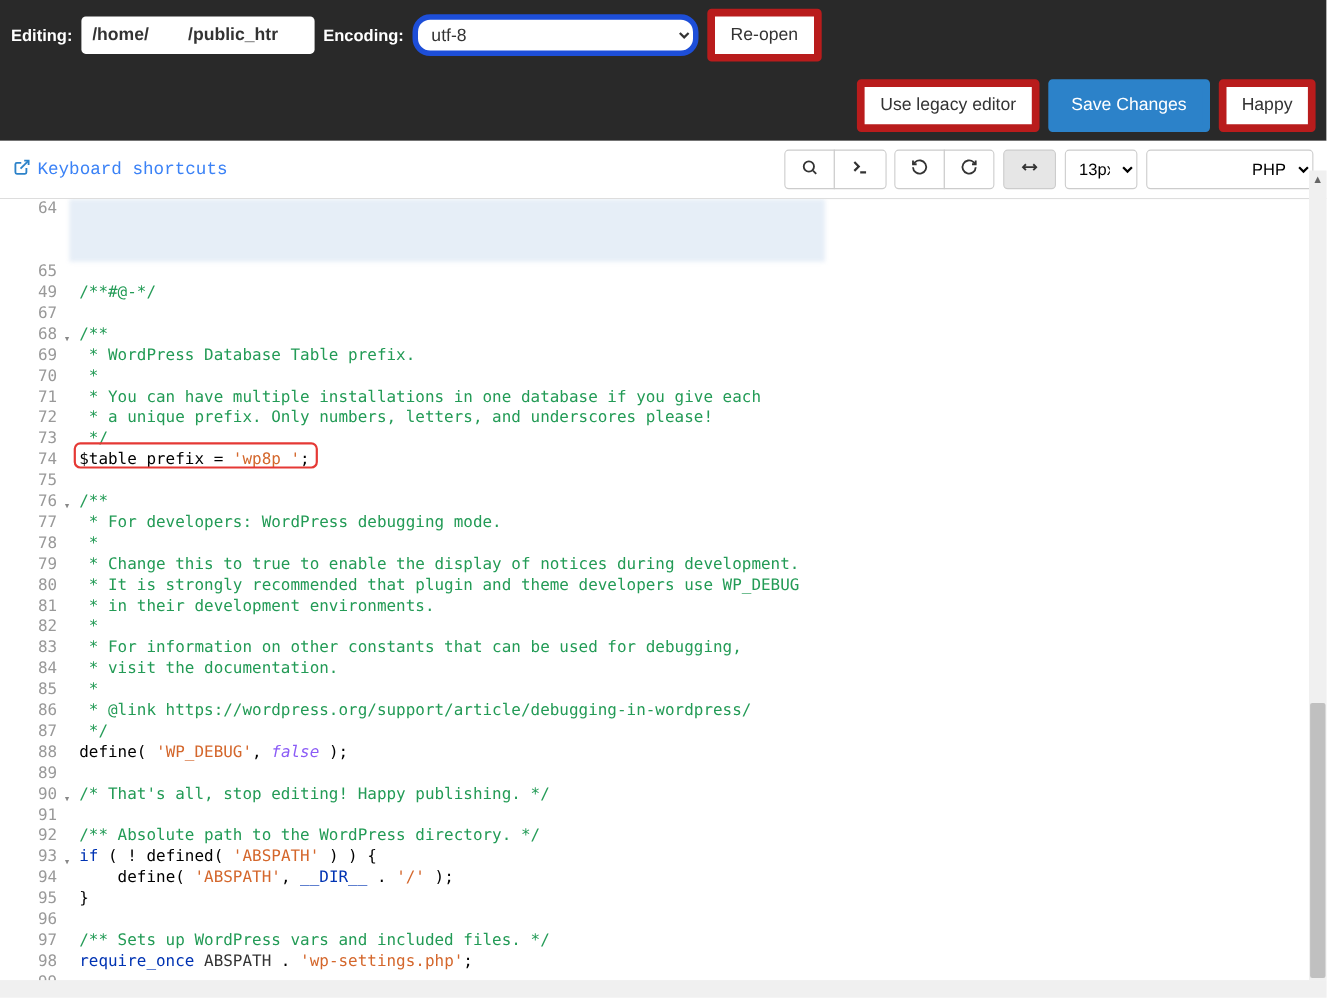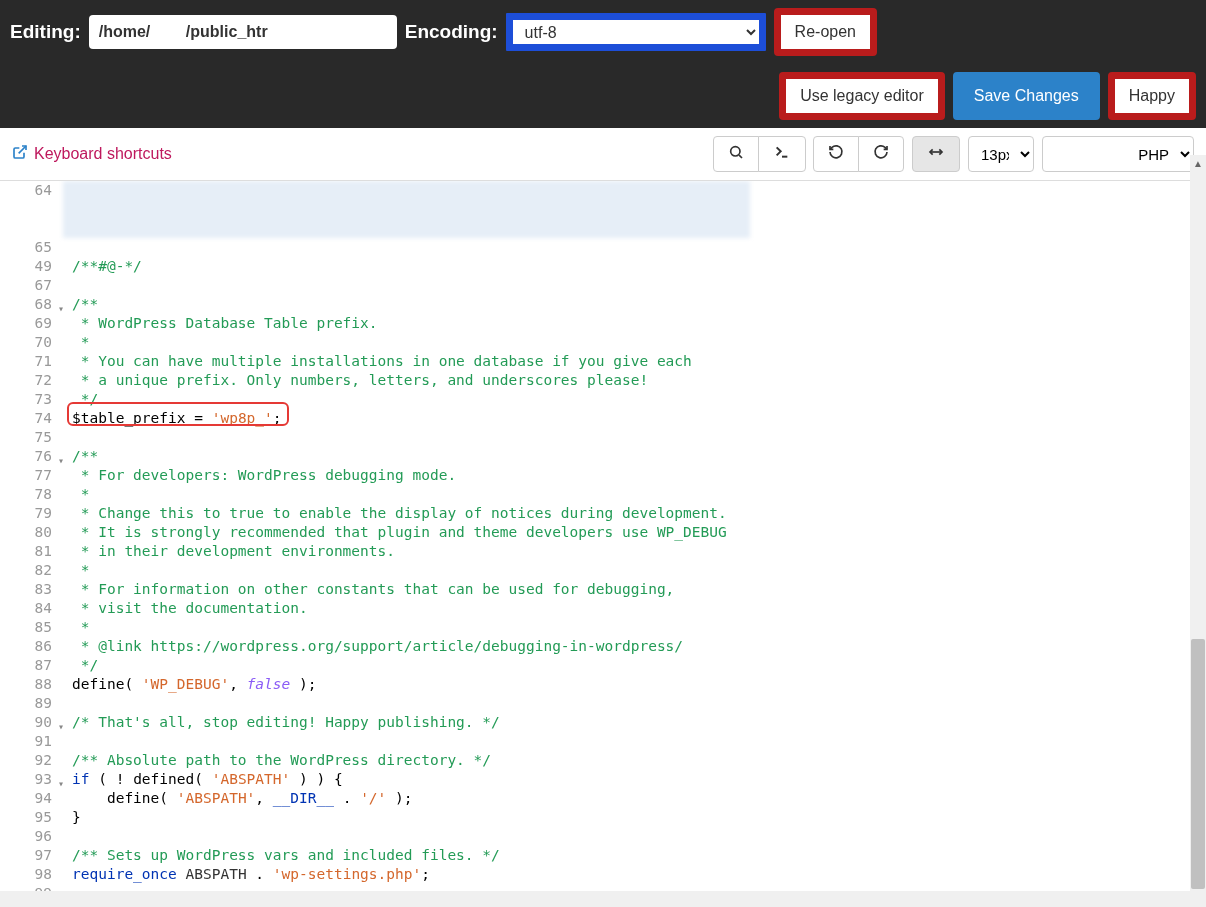--- a/index.html
+++ b/index.html
@@ -1,28 +1,28 @@
 <!DOCTYPE html>
 <html><head>
 <meta charset="utf-8">
 <style>
   * { box-sizing: border-box; margin: 0; padding: 0; }
   body { font-family: -apple-system, BlinkMacSystemFont, "Segoe UI", Arial, sans-serif; font-size: 14px; background: #fff; width: 1206px; height: 907px; overflow: hidden; }
 
   .topbar { background: #292929; color: #fff; padding: 8px 10px; display: flex; flex-wrap: wrap; align-items: center; gap: 8px; }
   .topbar-row1 { display: flex; align-items: center; gap: 8px; width: 100%; }
   .topbar-row2 { display: flex; justify-content: flex-end; gap: 8px; width: 100%; margin-top: 8px; }
-  .topbar label { font-weight: 700; font-size: 19px; }
-  .path-input { background: #fff; color: #333; border: none; border-radius: 4px; padding: 8px 10px; width: 308px; font-size: 16px; font-weight: 600; }
-  .enc-select { background: #fff; color: #333; border: 7px solid #1d4ed8; border-radius: 1px; height: 38px; padding: 0 8px; font-size: 16px; width: 260px; }
+  .topbar label { font-weight: 700; font-size: 15px; }
+  .path-input { background: #fff; color: #333; border: none; border-radius: 4px; padding: 8px 10px; width: 212px; font-size: 16px; font-weight: 600; }
+  .enc-select { background: #fff; color: #333; border: 5px solid #1d4ed8; border-radius: 16px; height: 38px; padding: 0 8px; font-size: 16px; width: 260px; }
   .btn { background: #fff; border: 7px solid #b91c1c; border-radius: 4px; padding: 8px 14px; font-size: 16px; cursor: pointer; color: #333; }
   .btn-primary { background: #2c82c9; color: #fff; border-color: #2c82c9; font-weight: 400; }
 
   .toolbar { background: #fff; border-bottom: 1px solid #ddd; padding: 8px 12px; display: flex; align-items: center; gap: 8px; }
-  .kbd-link { color: #be185d; display: flex; align-items: center; gap: 6px; font-size: 16px; text-decoration: none; }
+  .kbd-link { color: #3b82f6; display: flex; align-items: center; gap: 6px; font-size: 16px; text-decoration: none; font-family: Liberation Mono, monospace; }
   .tool-spacer { flex: 1; }
   .btn-group { display: flex; }
   .btn-group .tbtn { border-radius: 0; margin-left: -1px; }
   .btn-group .tbtn:first-child { border-top-left-radius: 4px; border-bottom-left-radius: 4px; }
   .btn-group .tbtn:last-child { border-top-right-radius: 4px; border-bottom-right-radius: 4px; }
   .tbtn { background: #fff; border: 1px solid #ccc; padding: 6px 14px; font-size: 16px; cursor: pointer; display: flex; align-items: center; justify-content: center; height: 36px; min-width: 46px; }
   .tbtn.active { background: #e6e6e6; }
   .font-size-sel, .lang-sel { border: 1px solid #ccc; border-radius: 4px; height: 36px; padding: 0 8px; font-size: 15px; background: #fff; }
   .font-size-sel { width: 66px; }
   .lang-sel { width: 152px; text-align: right; }

